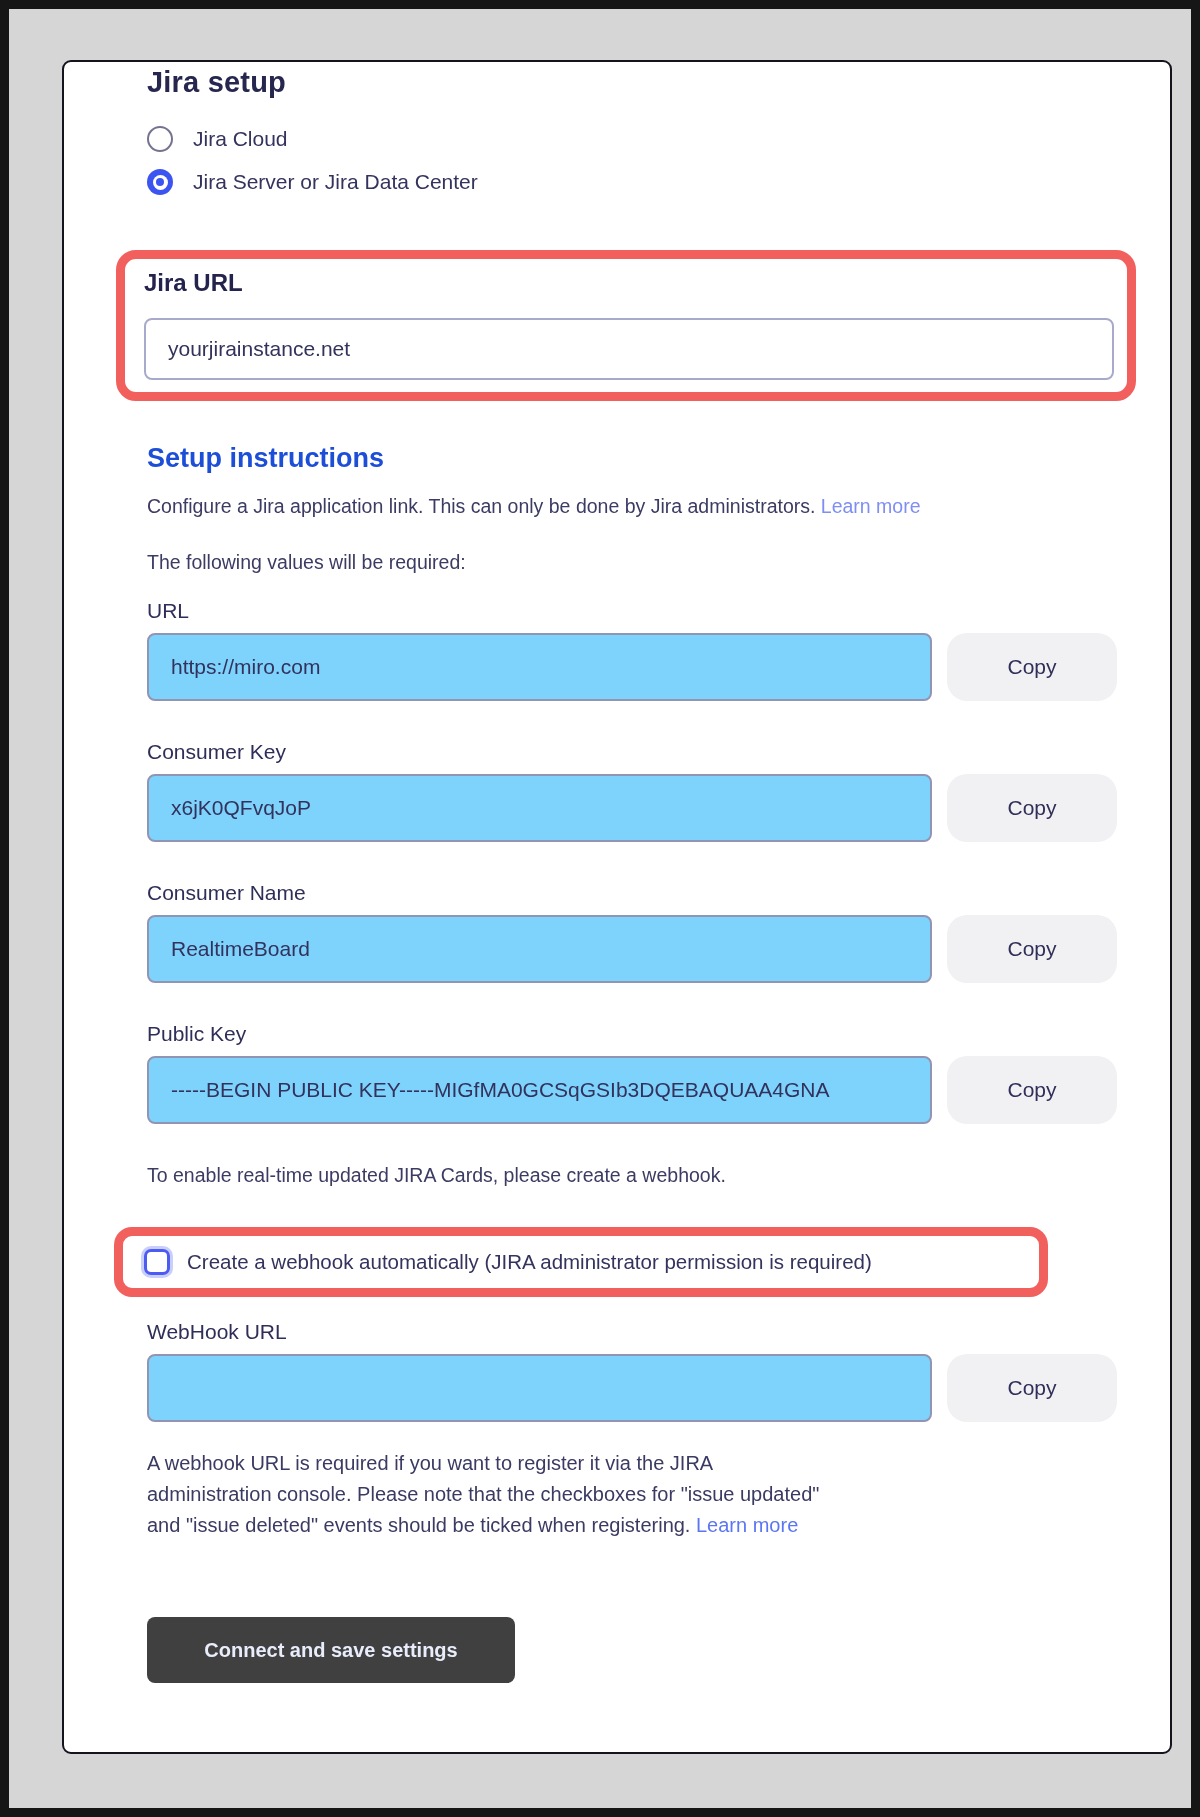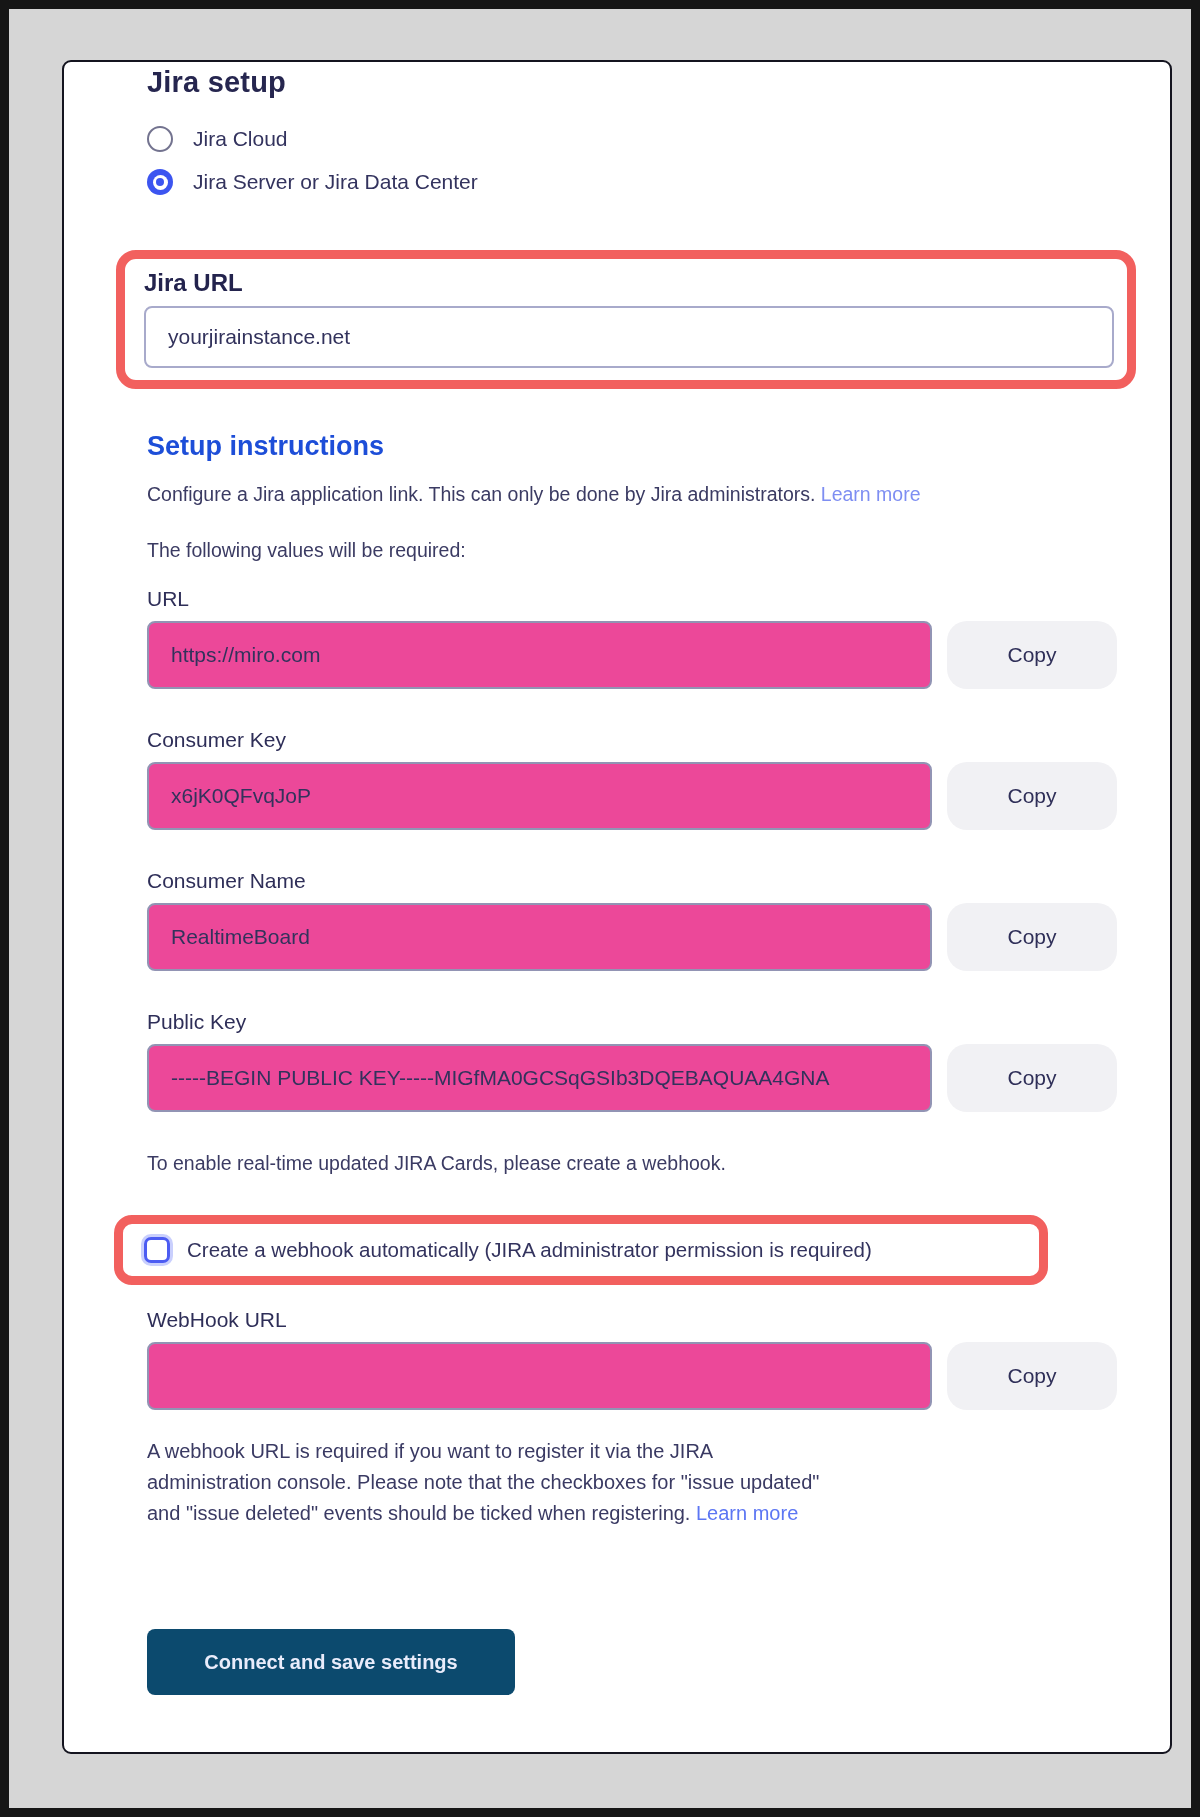--- a/index.html
+++ b/index.html
@@ -61,32 +61,32 @@
   .field-label.big { font-size: 24px; font-weight: 700; color: #23234d; line-height: 32px; }
   .text-input {
     display: block;
     height: 62px; width: 970px;
     border: 2px solid #a8aacb; border-radius: 8px;
     background: #ffffff;
     font-family: "Liberation Sans", "DejaVu Sans", sans-serif;
     font-size: 21px; color: #32325c;
     padding: 0 22px; outline: none;
   }
-  .hl-url .text-input { margin-top: 7px; }
+  .hl-url .text-input { margin-top: 19px; }
   .intro { margin-top: 18px; font-size: 19.5px; color: #3b3b63; line-height: 26px; }
   .link { color: #7e8ef2; text-decoration: none; cursor: pointer; }
   .link.strong { color: #5c76f3; }
   .req { margin-top: 32px; font-size: 19.5px; color: #3b3b63; }
   
   .field-group { margin-top: 38px; }
   .field-group.first { margin-top: 24px; }
   .field-row { display: flex; margin-top: 9px; align-items: stretch; }
   .field-row .text-input {
     width: 785px; height: 68px;
-    background: #ec4899; border-color: #9294b4;
+    background: #7dd3fc; border-color: #9294b4;
   }
   .copy-btn {
     margin-left: 15px; width: 170px; height: 68px;
     background: #f1f1f4; border: none; border-radius: 20px;
     font-family: "Liberation Sans", "DejaVu Sans", sans-serif;
     font-size: 21px; color: #2f2f58; cursor: pointer;
   }
   .webhook-note { margin-top: 40px; font-size: 19.5px; color: #3b3b63; }
   .hl-check {
     margin-top: 40px; margin-left: -33px;
@@ -98,23 +98,23 @@
     width: 26px; height: 26px; flex: 0 0 26px;
     border: 3px solid #4c5cf2; border-radius: 7px; background: #fff;
     box-shadow: 0 0 0 3px rgba(112, 130, 250, 0.38);
   }
   .check-label { font-size: 20.5px; color: #33335e; line-height: 28px; }
   .desc {
     margin-top: 26px; width: 690px;
     font-size: 20px; line-height: 31px; color: #3a3a63;
   }
   .primary-btn {
-    display: block; margin-top: 100px;
+    display: block; margin-top: 76px;
     width: 368px; height: 66px;
-    background: #0c4a6e; border: none; border-radius: 8px;
+    background: #404040; border: none; border-radius: 8px;
     font-family: "Liberation Sans", "DejaVu Sans", sans-serif;
     font-size: 20px; font-weight: 700; color: #e9ecfb;
     cursor: pointer;
   }
 </style>
 </head>
 <body>
 
 <div class="frame"></div>
 

